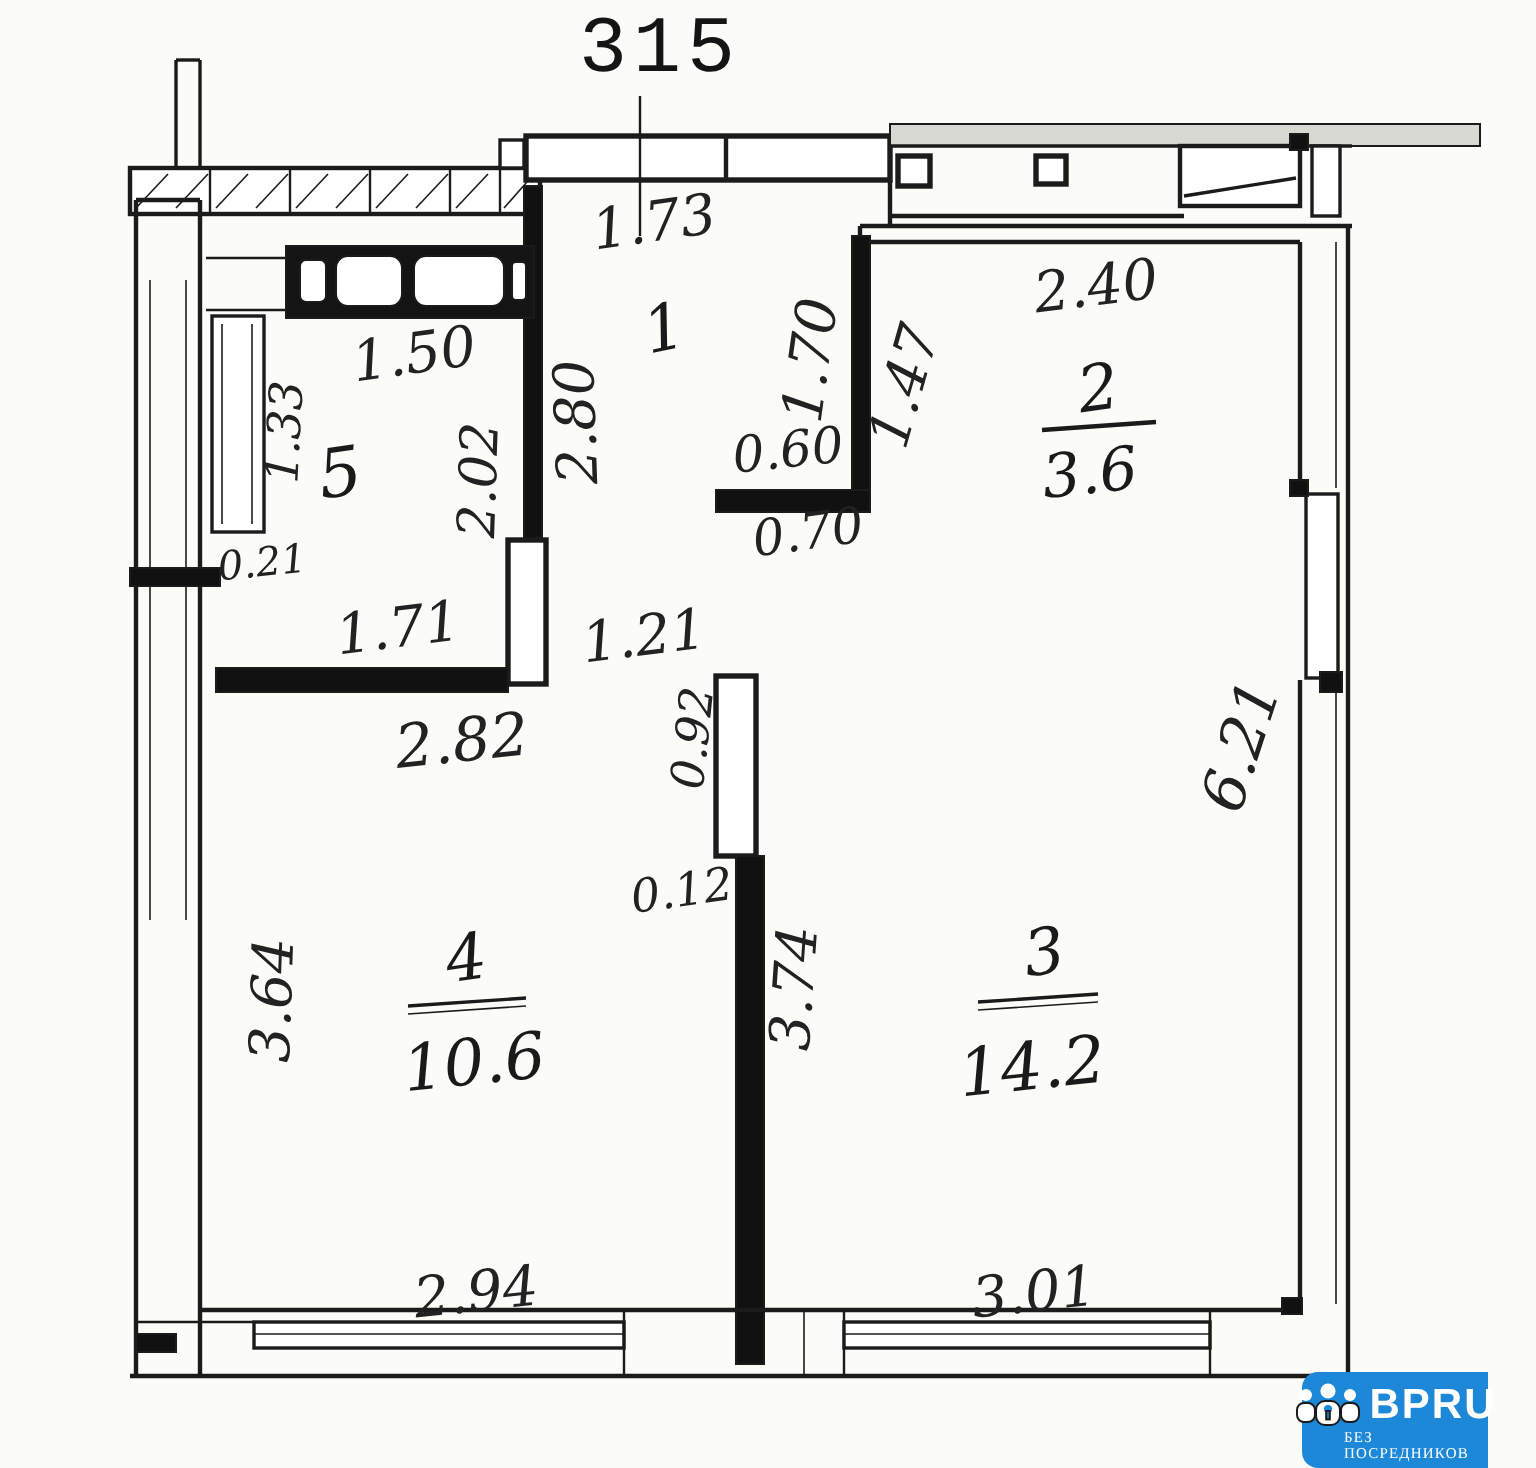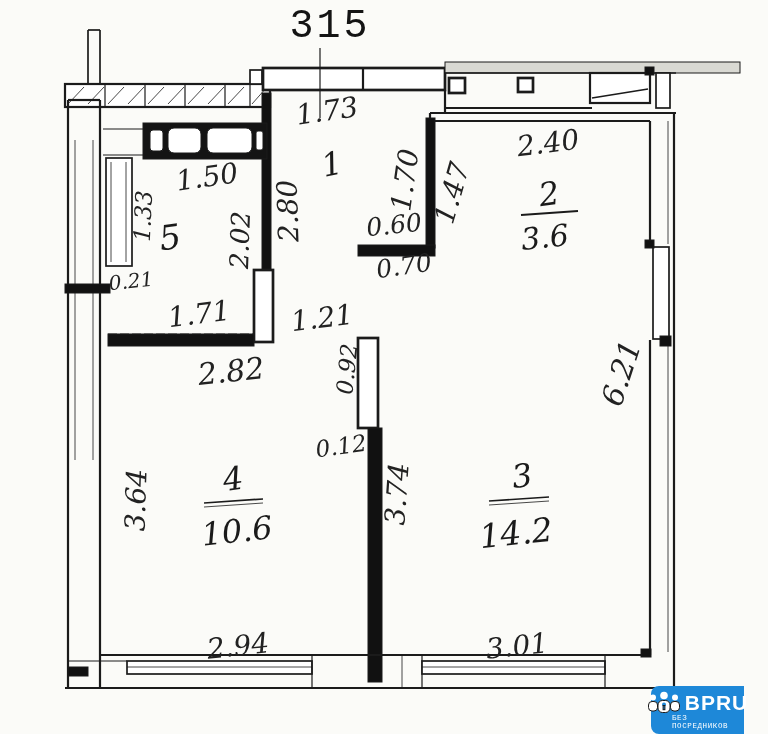--- a/index.html
+++ b/index.html
@@ -28,21 +28,21 @@
     border-radius:8px 0 0 8px;
     display:flex;flex-direction:column;align-items:center;justify-content:center;
     gap:1px;background:#1e88d8;
   }
   .logo-row{display:flex;align-items:center;gap:4px;}
   .logo-brand{
     color:#ffffff;font-family:"Liberation Sans",sans-serif;font-weight:bold;
     font-size:21px;letter-spacing:1px;line-height:1;
   }
   .logo-tagline{
-    color:#ffffff;font-family:Liberation Mono, monospace;
+    color:#ffffff;font-family:Liberation Serif, serif;
     font-size:7.5px;letter-spacing:0.6px;line-height:1;padding-left:21px;
   }
 </style>
 </head>
 <body>
 
 <div class="canvas">
 
   <svg width="768" height="734" viewBox="0 0 768 734" style="position:absolute;left:0;top:0;" fill="none">
 

